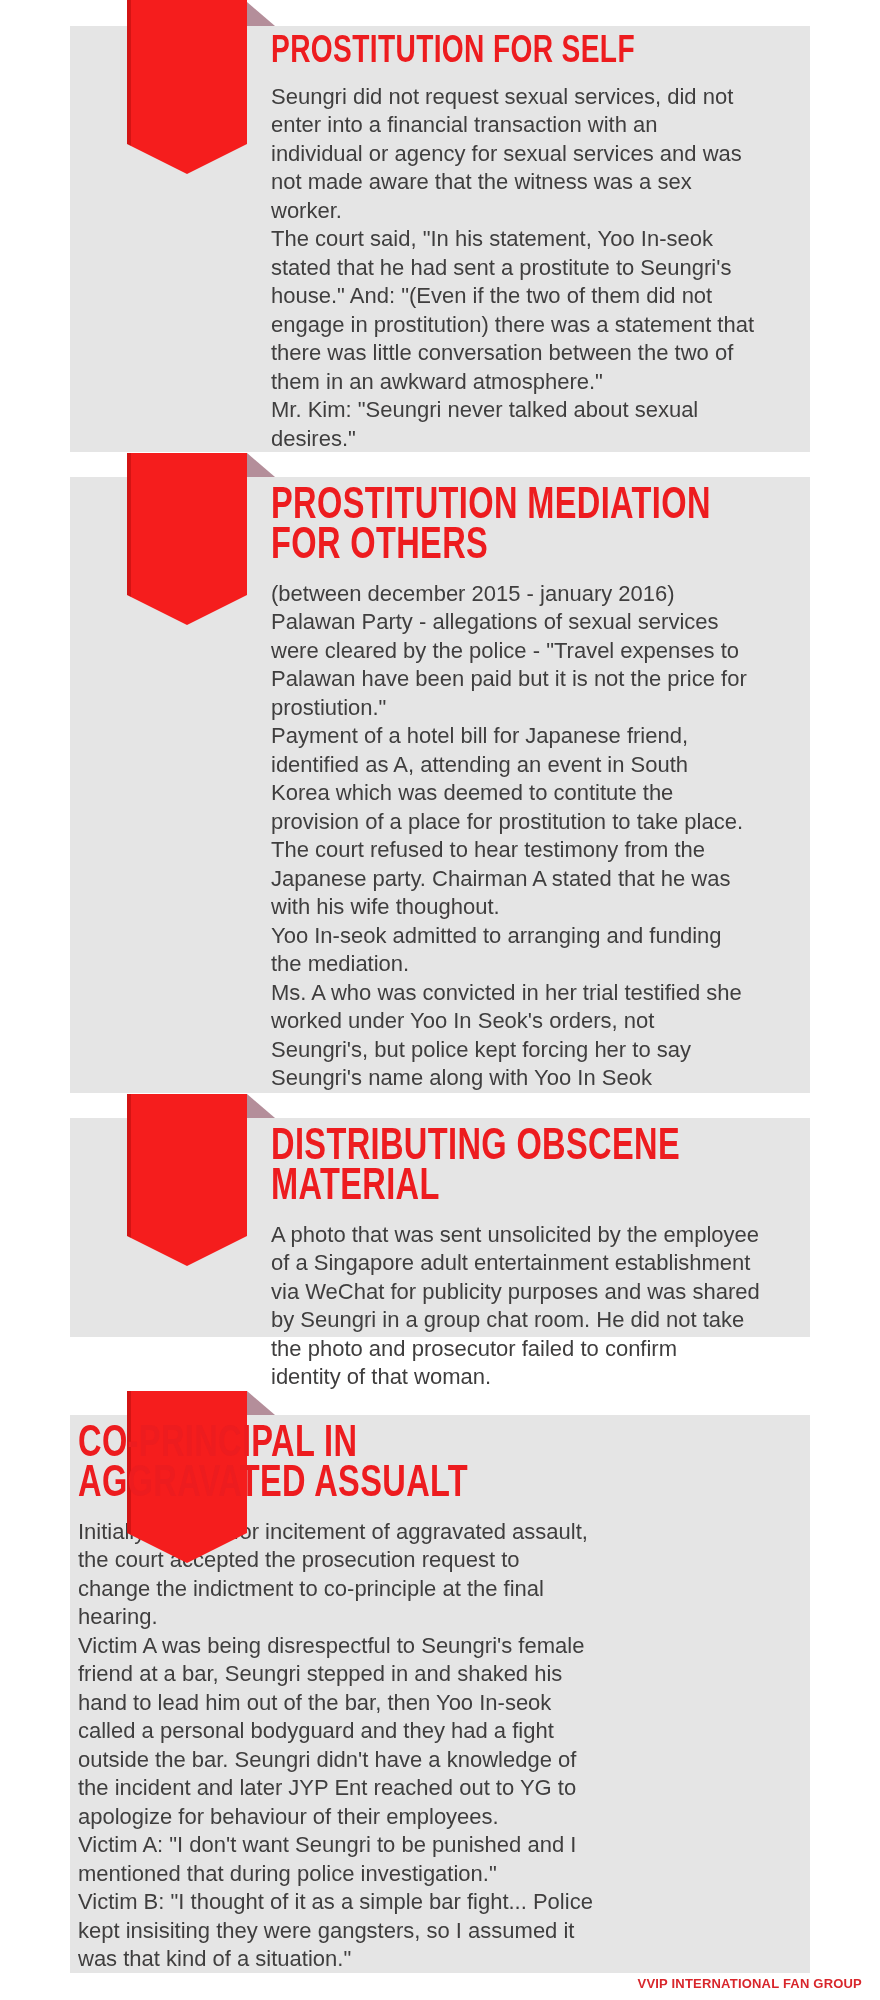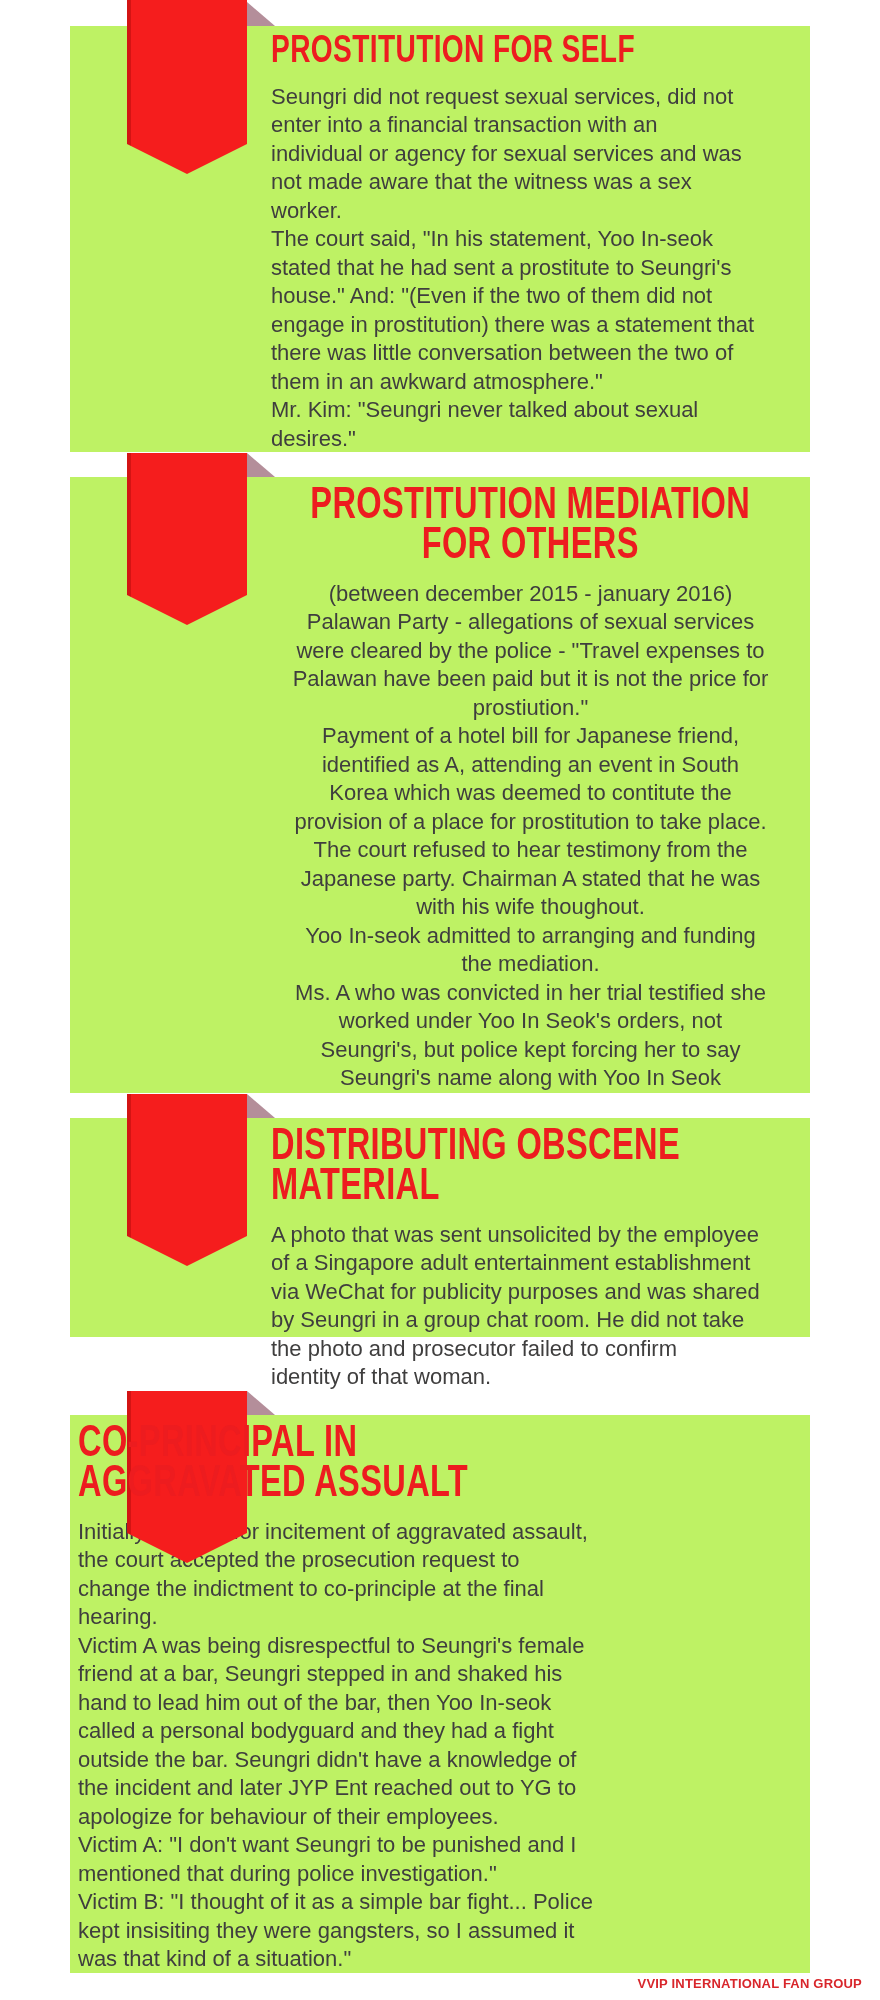--- a/index.html
+++ b/index.html
@@ -8,26 +8,26 @@
     width: 880px;
     height: 2000px;
     background: #ffffff;
     overflow: hidden;
     font-family: "Liberation Sans", sans-serif;
   }
   .card {
     position: absolute;
     left: 70px;
     width: 740px;
-    background: #bef264;
+    background: #e5e5e5;
     box-sizing: border-box;
     padding: 6px 20px 0 201px;
   }
   .s1 { top: 26px;   height: 426px; }
-  .s2 { top: 477px;  height: 616px; text-align: center; }
+  .s2 { top: 477px;  height: 616px; }
   .s3 { top: 1118px; height: 219px; }
   .s4 { top: 1415px; height: 558px; padding-left: 8px; }
 
   .ribbon {
     position: absolute;
     left: 57px;
     top: -24px;
     width: 120px;
     height: 172px;
     background: linear-gradient(90deg, #d31414 0px, #d31414 4px, #f51d1d 4px);

